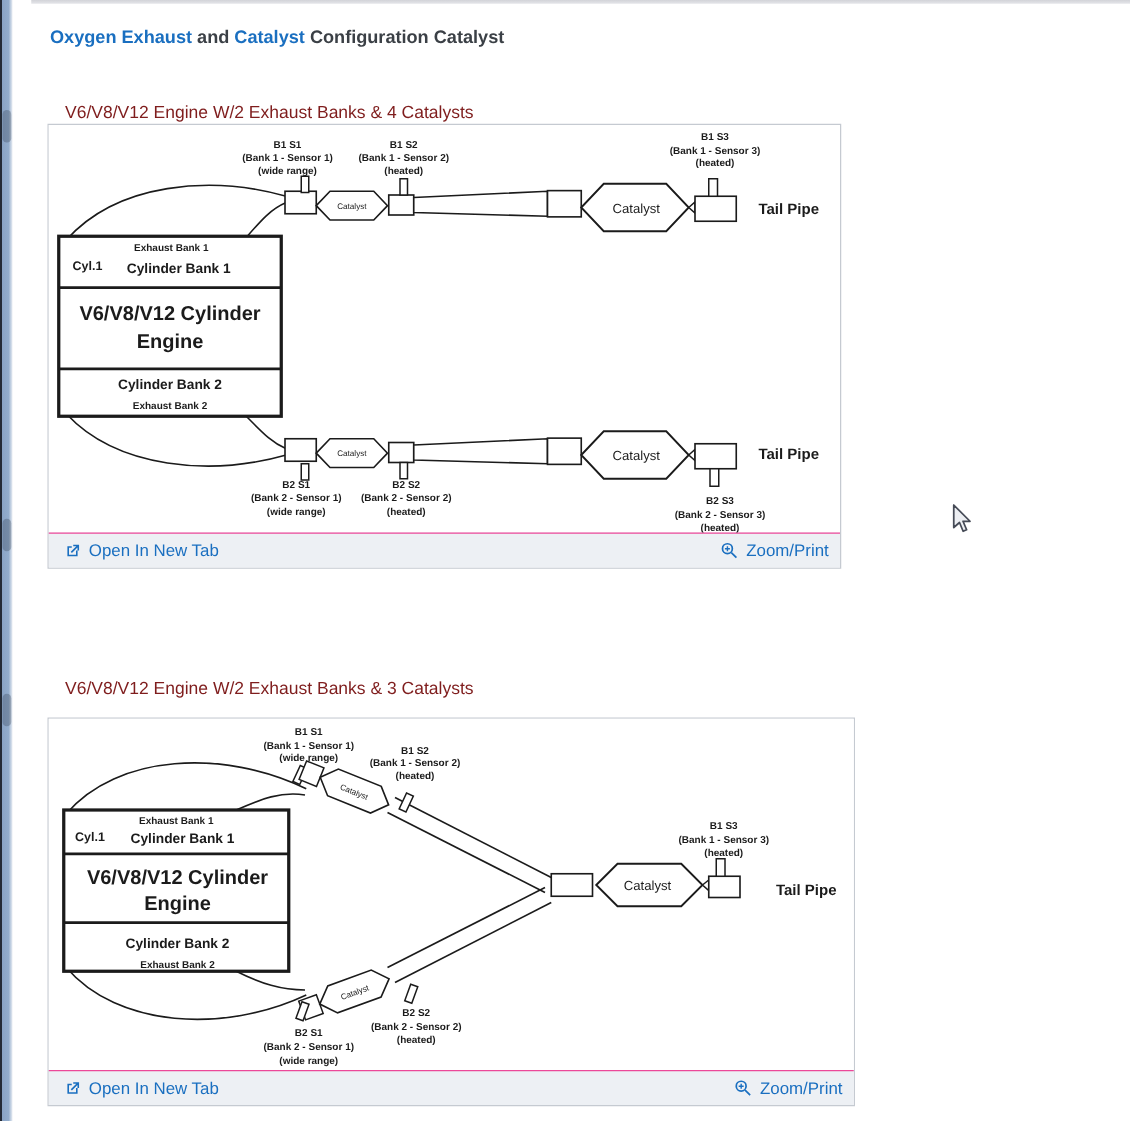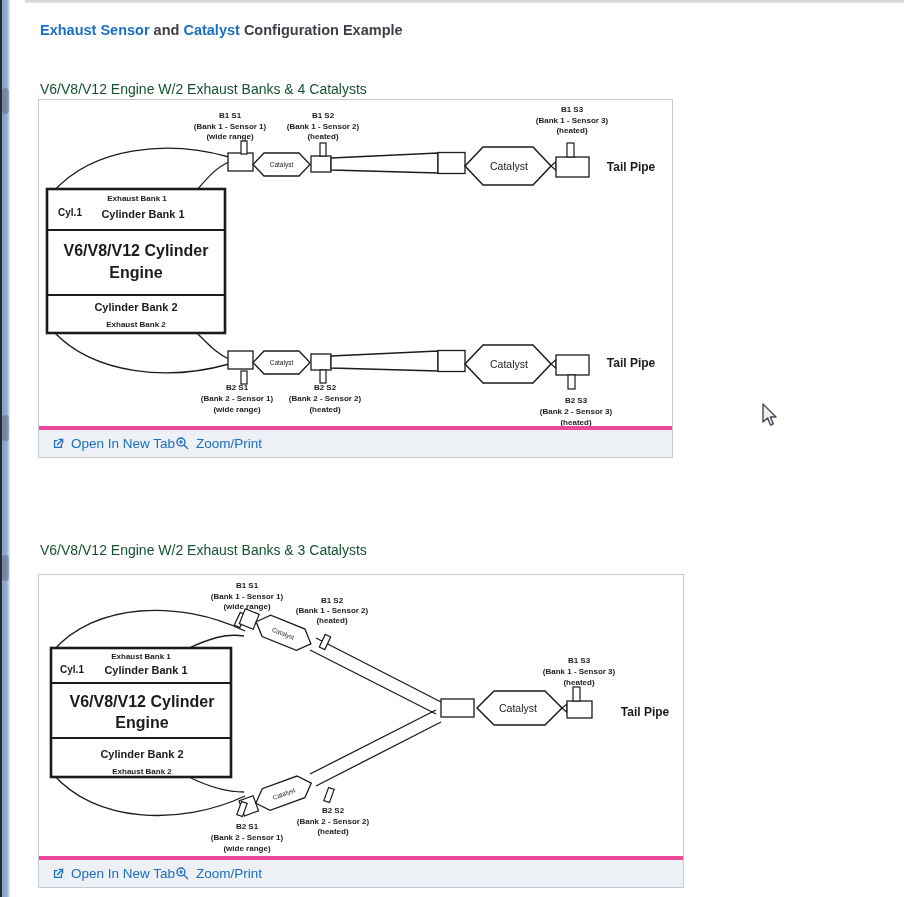--- a/index.html
+++ b/index.html
@@ -4,29 +4,29 @@
 <style>
 html,body{margin:0;padding:0;background:#fff;width:904px;height:897px;overflow:hidden;
   font-family:"Liberation Sans","DejaVu Sans",sans-serif;position:relative;}
 .left-strip{position:absolute;left:0;top:0;width:10px;height:897px;
   background:linear-gradient(90deg,#242b37 0,#242b37 2px,#8aa4c6 2px,#93adcd 7px,#b3c5db 8px,#e9edf3 10px);}
 .strip-smudge{position:absolute;left:2px;width:7px;height:26px;background:rgba(40,52,70,.28);border-radius:4px;}
 .top-line{position:absolute;left:25px;right:0;top:0;height:3px;
   background:linear-gradient(180deg,#d2d3d8,#e5e6ea);}
 .page-title{position:absolute;left:40px;top:22px;font-size:14.5px;font-weight:bold;color:#3b4046;white-space:nowrap;}
 .page-title .link{color:#1a6fc0;cursor:pointer;text-decoration:none;}
-.section-title{position:absolute;font-size:14px;color:#14532d;white-space:nowrap;}
+.section-title{position:absolute;font-size:14px;color:#7f1d1d;white-space:nowrap;margin-left:12px;}
 #sec1-title{left:40px;top:81px;}
 #sec2-title{left:40px;top:542px;}
 .figure{position:absolute;border:1px solid #c5cad1;background:#fff;}
 #fig1{left:38px;top:99px;width:633px;}
 #fig2{left:38px;top:574px;width:644px;}
 .canvas{display:block;background:#fff;}
-.fig-footer{height:27px;background:#edf0f4;border-top:4px solid #ec4899;
-  display:flex;align-items:center;padding:0 9px 0 12px;}
+.fig-footer{height:27px;background:#edf0f4;border-top:1px solid #ec4899;
+  display:flex;align-items:center;justify-content:space-between;padding:0 9px 0 12px;}
 .fig-link{display:inline-flex;align-items:center;gap:6px;color:#1a6fc0;font-size:13.5px;cursor:pointer;white-space:nowrap;}
 .fig-link svg{flex:0 0 auto;}
 svg text{fill:#1b1b1b;}
 .dlabel{font-size:8px;font-weight:600;}
 .cat-sm{font-size:6.5px;}
 .cat-lg{font-size:10.5px;}
 .tailpipe{font-size:12px;font-weight:bold;}
 .eng-sm{font-size:8px;font-weight:bold;}
 .eng-md{font-size:11px;font-weight:bold;}
 .eng-cyl{font-size:10px;font-weight:bold;}
@@ -36,21 +36,21 @@
 </head>
 <body>
 
 <div class="left-strip">
   <div class="strip-smudge" style="top:88px"></div>
   <div class="strip-smudge" style="top:415px"></div>
   <div class="strip-smudge" style="top:555px"></div>
 </div>
 <div class="top-line"></div>
 
-<div class="page-title"><a class="link">Exhaust Sensor</a><span> and </span><a class="link">Catalyst</a><span> Configuration Example</span></div>
+<div class="page-title"><a class="link">Oxygen Exhaust</a><span> and </span><a class="link">Catalyst</a><span> Configuration Catalyst</span></div>
 
 <div class="section-title" id="sec1-title">V6/V8/V12 Engine W/2 Exhaust Banks &amp; 4 Catalysts</div>
 
 <div class="figure" id="fig1">
 <svg class="canvas" width="633" height="326" viewBox="0 0 633 326">
 
   <g stroke="#1b1b1b" stroke-width="1.3" fill="none">
     <path d="M14 92 C 55 46, 130 40, 190 57"></path>
     <path d="M158 90 C 170 76, 178 67, 190 62"></path>
   </g>

